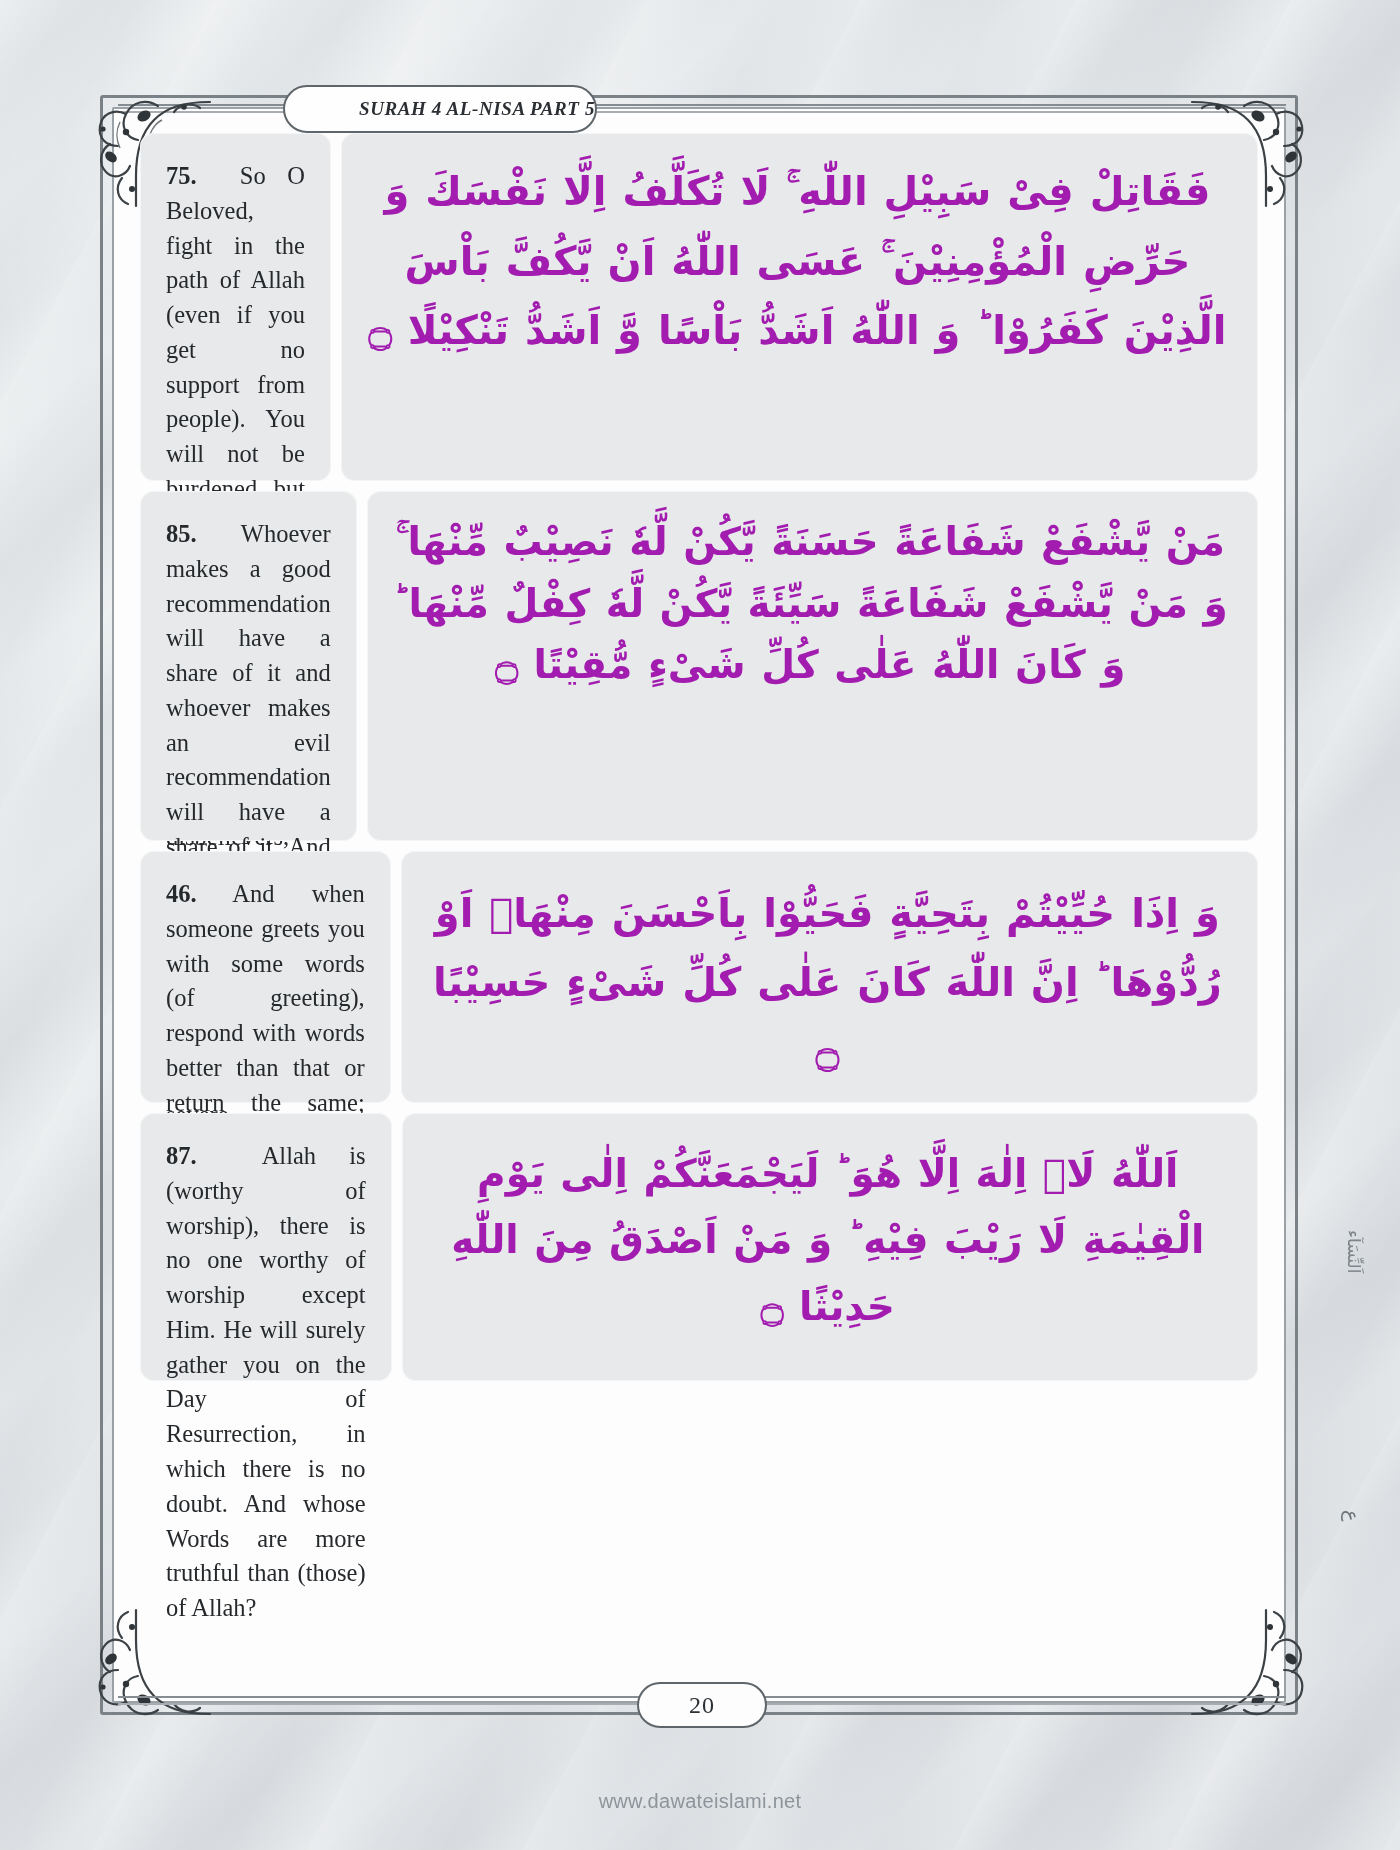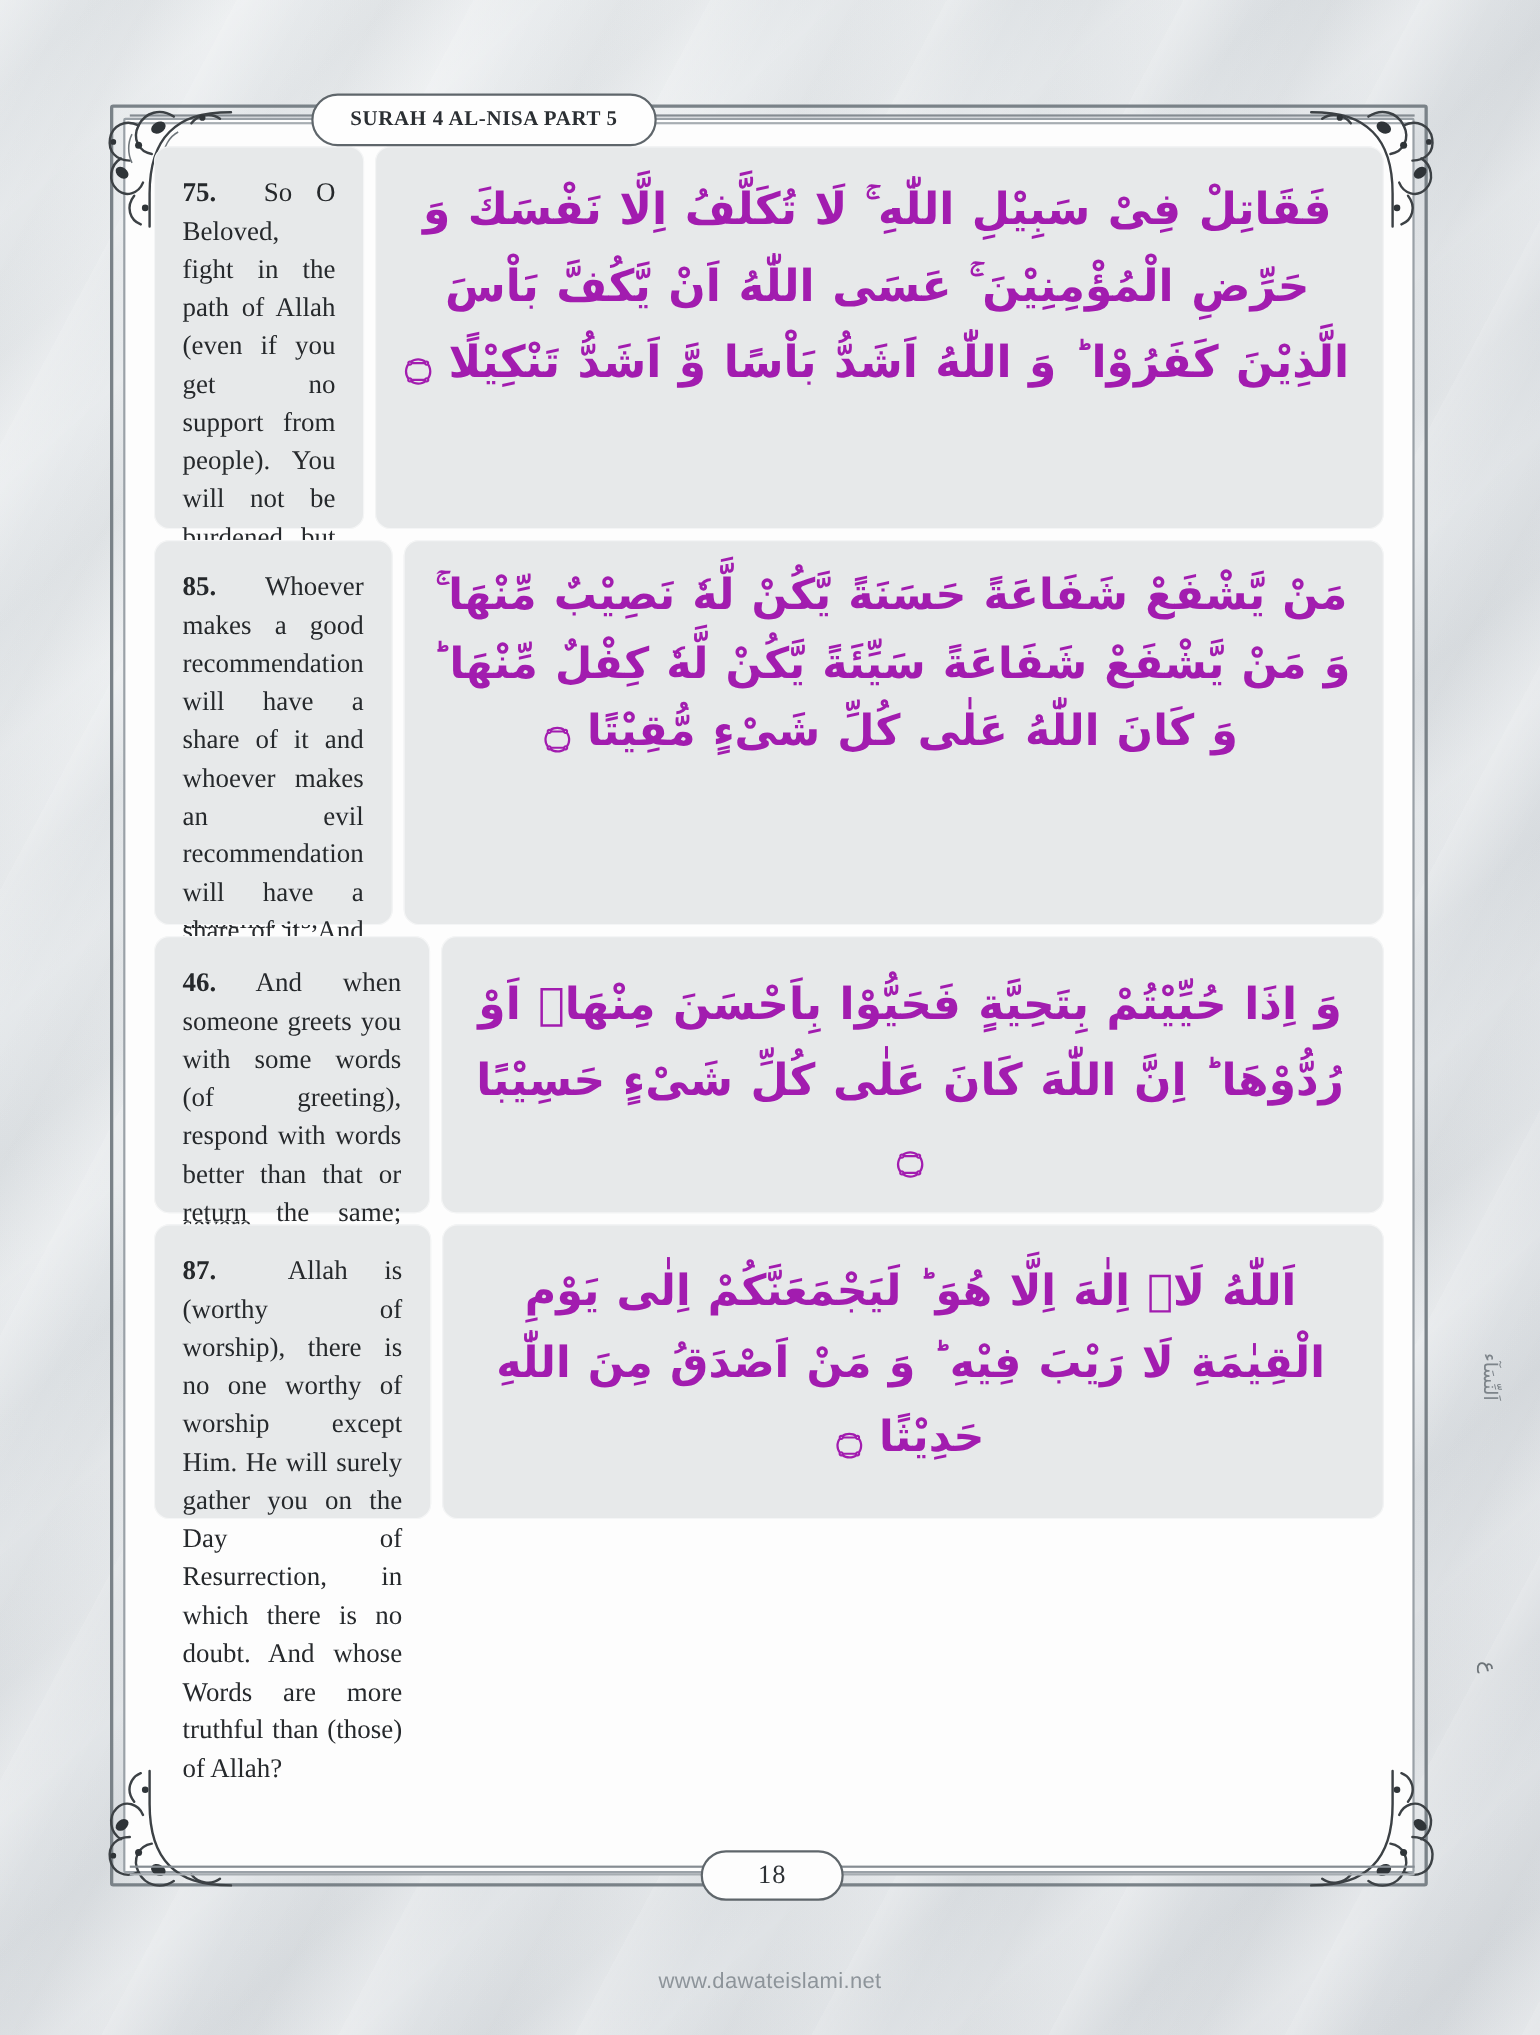--- a/index.html
+++ b/index.html
@@ -93,22 +93,23 @@
   .header-rules .r2 { top: 7px; border-top: 2px solid #a7adb2; }
 
   .cartouche {
     position: absolute;
     background: #fefefe;
     border: 2px solid #5f666b;
     border-radius: 40px;
     height: 44px;
     display: flex;
     align-items: center;
-    justify-content: center;
+    justify-content: flex-end;
     z-index: 6;
+    font-style: italic;
   }
   .cartouche.left  { left: 283px; top: 85px; width: 310px; }
   .cartouche.right { left: 760px; top: 85px; width: 290px; }
 
   .surah-en {
     font-family: "Liberation Serif", "DejaVu Serif", serif;
     font-weight: 700;
     font-size: 19px;
     letter-spacing: 0.6px;
     color: #2b2f33;
@@ -410,18 +411,18 @@
 
   <div class="margin-note n1">اَلنِّسَآء</div>
   <div class="margin-note n2">ع</div>
 
   <div class="footer-rules">
     <div class="r1"></div>
     <div class="r2"></div>
   </div>
 
   <div class="page-badge">
-    <span class="num">18</span>
+    <span class="num">20</span>
   </div>
 
   <div class="footer-url">www.dawateislami.net</div>
 
 </div>
 
 </body></html>

